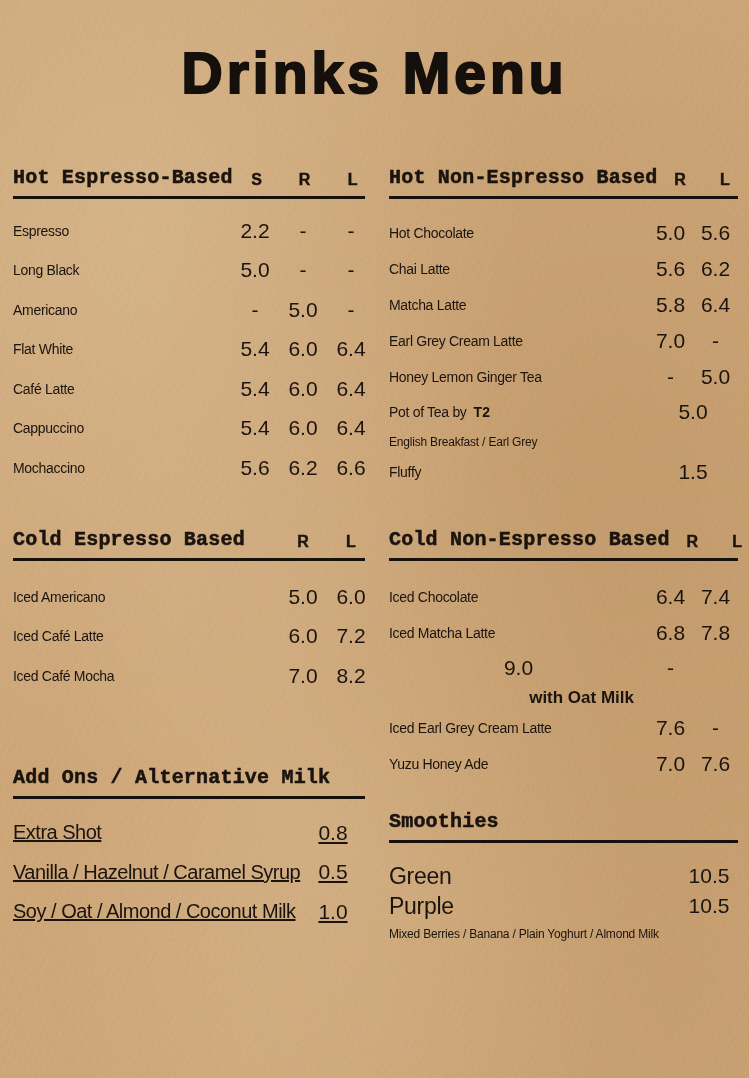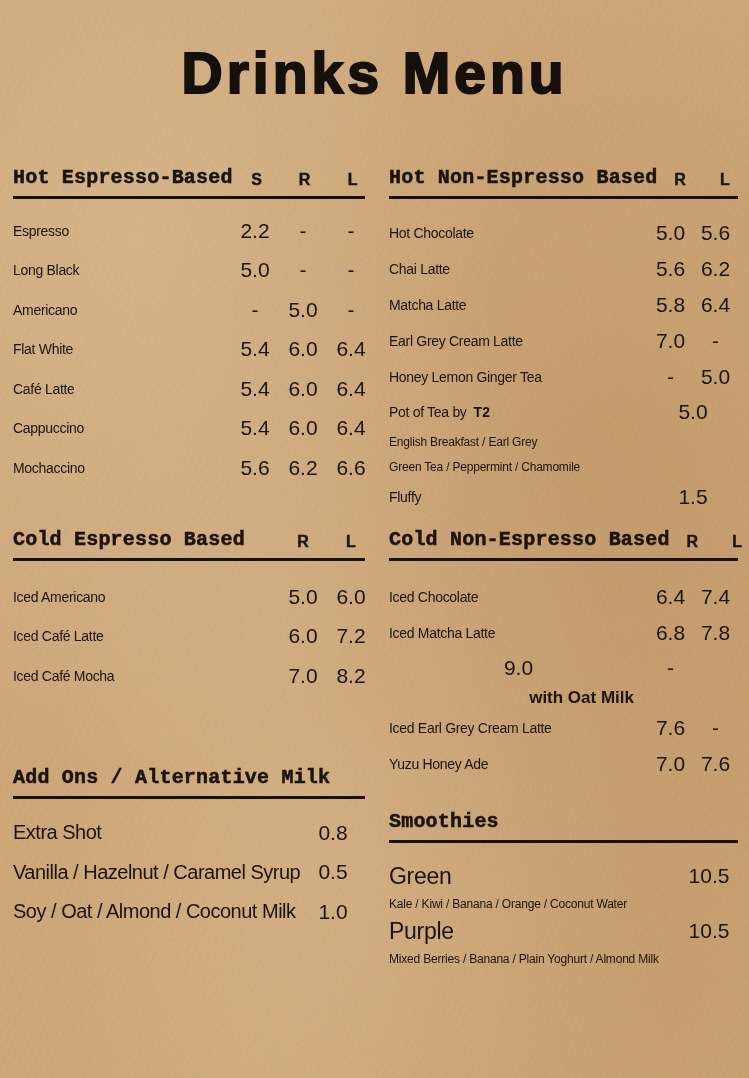--- a/index.html
+++ b/index.html
@@ -20,21 +20,21 @@
     font-size:57px;font-weight:bold;letter-spacing:4px;color:#15100c;
     -webkit-text-stroke:2.1px #15100c;}
 
   .section{position:absolute;width:352px;}
   .sec-left{left:13px;}
   .sec-right{left:389px;width:349px;}
   .sec-head{border-bottom:3px solid #17110c;padding-bottom:7px;}
   .hgrid{display:grid;align-items:end;}
   .g3{grid-template-columns:1fr 48px 48px 48px;}
   .g2{grid-template-columns:1fr 45px 45px;}
-  .g1l{grid-template-columns:1fr 64px;}
+  .g1l{grid-template-columns:1fr 64px;text-decoration:underline;}
   .g1r{grid-template-columns:1fr 58px;}
   .pull{margin-right:-10px;}
   .sec-title{font-weight:bold;font-size:20px;letter-spacing:.2px;-webkit-text-stroke:.5px #17110c;white-space:nowrap;font-family:Liberation Mono, monospace;}
   .col{font-weight:bold;font-size:16px;text-align:center;-webkit-text-stroke:.4px #17110c;}
 
   .rows{margin-top:12px;}
   .row{display:grid;align-items:center;}
   .h39{height:39.5px;}
   .h36{height:36px;}
   .h34{height:34px;}
@@ -155,23 +155,20 @@
           <span class="pr">-</span>
           <span class="pr">5.0</span>
         </div>
         <div class="row h34 hgrid g2">
           <span class="nm"><span>Pot of Tea by</span><span class="tbold">T2</span></span>
           <span class="pr-span">5.0</span>
         </div>
         <div class="row h25">
           <span class="desc">English Breakfast / Earl Grey</span>
         </div>
-        <div class="row h25">
-          <span class="desc">Green Tea / Peppermint / Chamomile</span>
-        </div>
         <div class="row h36 hgrid g2">
           <span class="nm">Fluffy</span>
           <span class="pr-span">1.5</span>
         </div>
       </div>
     </div>
 
     <div class="section sec-left mt16" style="top:528px">
       <div class="sec-head">
         <div class="hgrid g3 pull" style="grid-template-columns:1fr 48px 48px;">
@@ -264,23 +261,20 @@
       <div class="sec-head">
         <div class="hgrid" style="grid-template-columns:1fr;">
           <span class="sec-title">Smoothies</span>
         </div>
       </div>
       <div class="rows">
         <div class="row h30 hgrid g1r">
           <span class="nm nm-lg">Green</span>
           <span class="pr">10.5</span>
         </div>
-        <div class="row h25">
-          <span class="desc">Kale / Kiwi / Banana / Orange / Coconut Water</span>
-        </div>
         <div class="row h30 hgrid g1r">
           <span class="nm nm-lg">Purple</span>
           <span class="pr">10.5</span>
         </div>
         <div class="row h25">
           <span class="desc">Mixed Berries / Banana / Plain Yoghurt / Almond Milk</span>
         </div>
       </div>
     </div>
 

